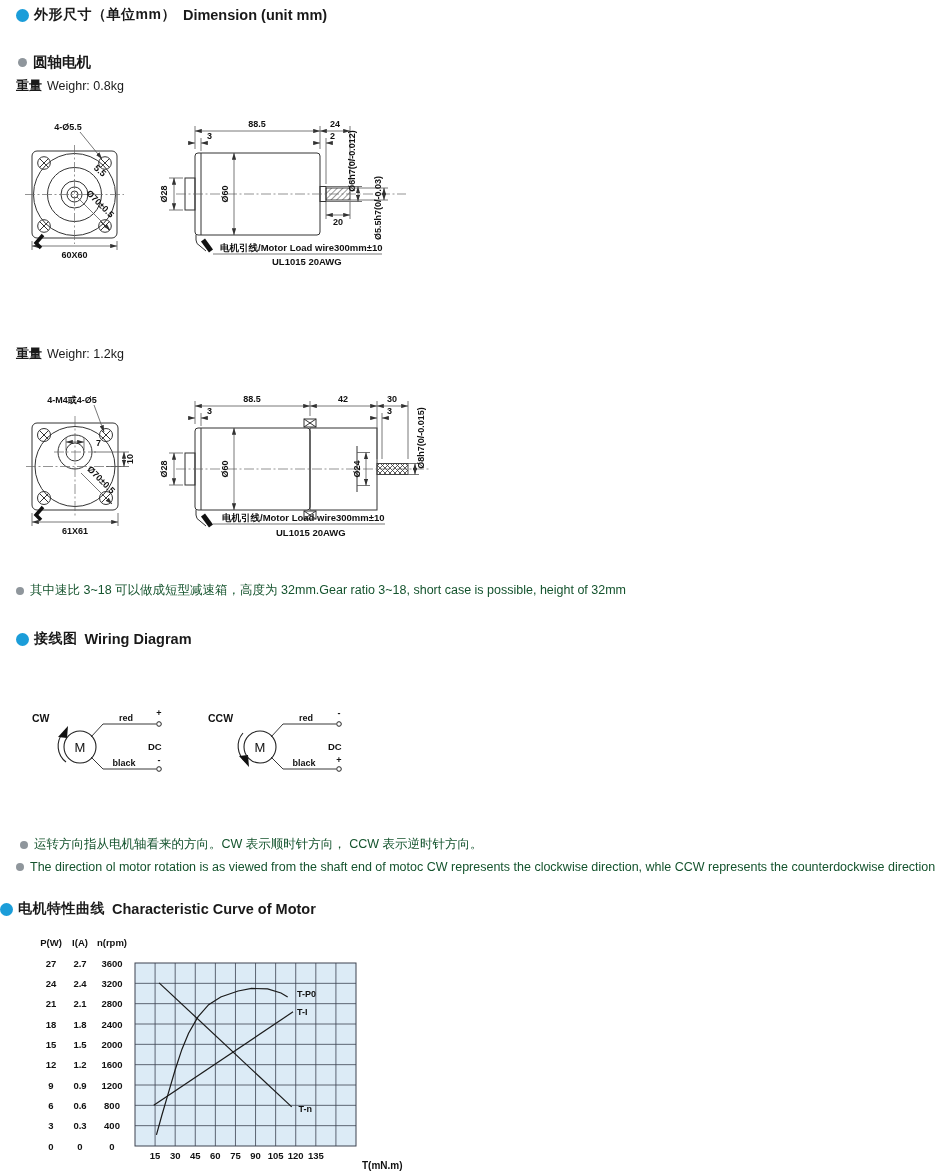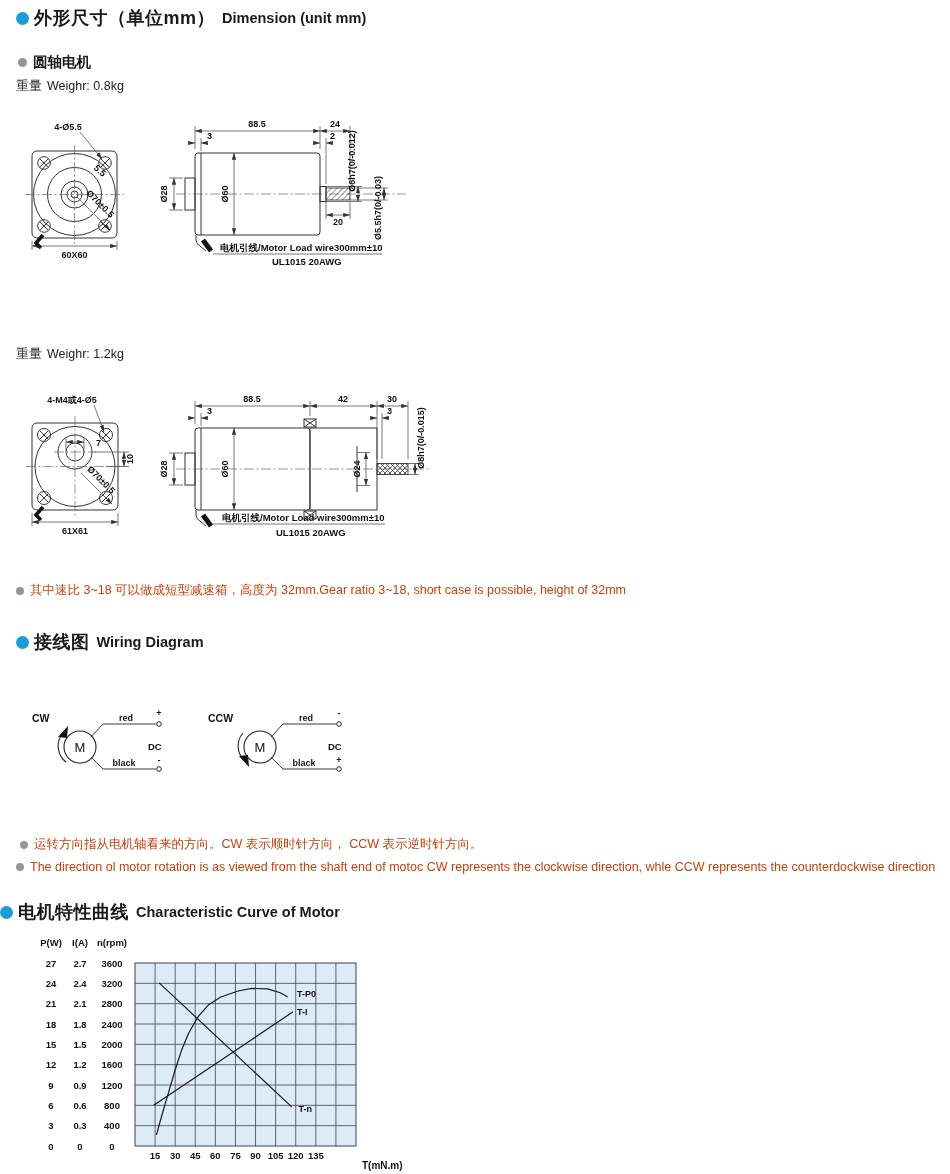--- a/index.html
+++ b/index.html
@@ -3,27 +3,27 @@
 <meta charset="utf-8">
 <style>
   html,body{margin:0;padding:0;background:#fff;}
   .page{position:relative;width:950px;height:1174px;background:#fff;overflow:hidden;
         font-family:"Liberation Sans","DejaVu Sans",sans-serif;color:#1a1a1a;}
   .row{position:absolute;display:flex;align-items:center;white-space:nowrap;}
   .dot{display:inline-block;border-radius:50%;flex:0 0 auto;}
   .dot.blue{width:13px;height:13px;background:#1b9dd9;margin-right:5px;}
   .dot.gray{width:9px;height:9px;background:#8f969c;margin-right:6px;}
   .dot.gray.sm{width:8px;height:8px;}
-  .h1zh{font-size:18px;font-weight:700;letter-spacing:0.5px;}
+  .h1zh{font-size:14px;font-weight:700;letter-spacing:0.5px;}
   .h1en{font-size:14.5px;font-weight:700;margin-left:7px;}
   .h2zh{font-size:14.5px;font-weight:700;}
   .h2rest{font-size:14px;font-weight:400;}
-  .wlabel{font-size:13px;font-weight:400;}
+  .wlabel{font-size:13px;font-weight:700;}
   .wvalue{font-size:12.5px;font-weight:400;margin-left:5px;}
-  .notetxt{font-size:12.5px;font-weight:400;color:#c2410c;}
+  .notetxt{font-size:12.5px;font-weight:400;color:#14532d;}
   svg{position:absolute;overflow:visible;}
   .oln{fill:none;stroke:#333;stroke-width:1;}
   .oln2{fill:none;stroke:#222;stroke-width:1.1;}
   .thin{stroke:#555;stroke-width:0.8;fill:none;}
   .thin2{stroke:#222;stroke-width:0.9;fill:none;}
   .cln{stroke:#666;stroke-width:0.7;fill:none;stroke-dasharray:10 2.5 2 2.5;}
   .dtxt{font:700 9px "Liberation Sans","DejaVu Sans",sans-serif;fill:#111;}
   .wtxt{font:700 9.5px "Liberation Sans","DejaVu Sans",sans-serif;fill:#111;}
   .ws{font:600 9px "Liberation Sans","DejaVu Sans",sans-serif;fill:#111;}
   .wd{font:700 10.5px "Liberation Sans","DejaVu Sans",sans-serif;fill:#111;}

